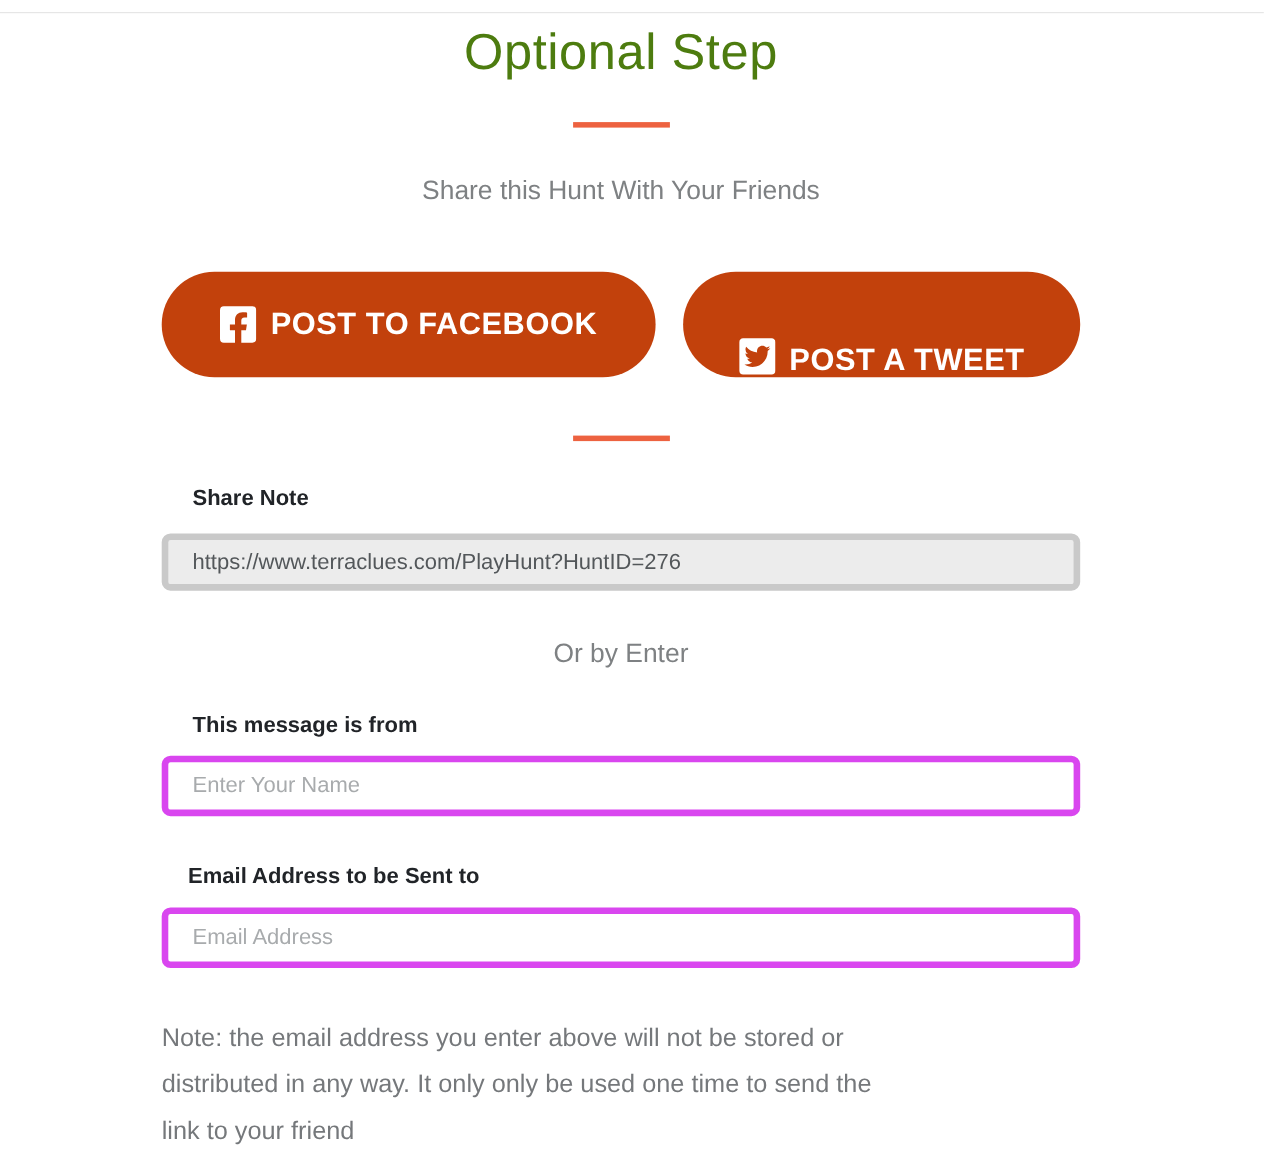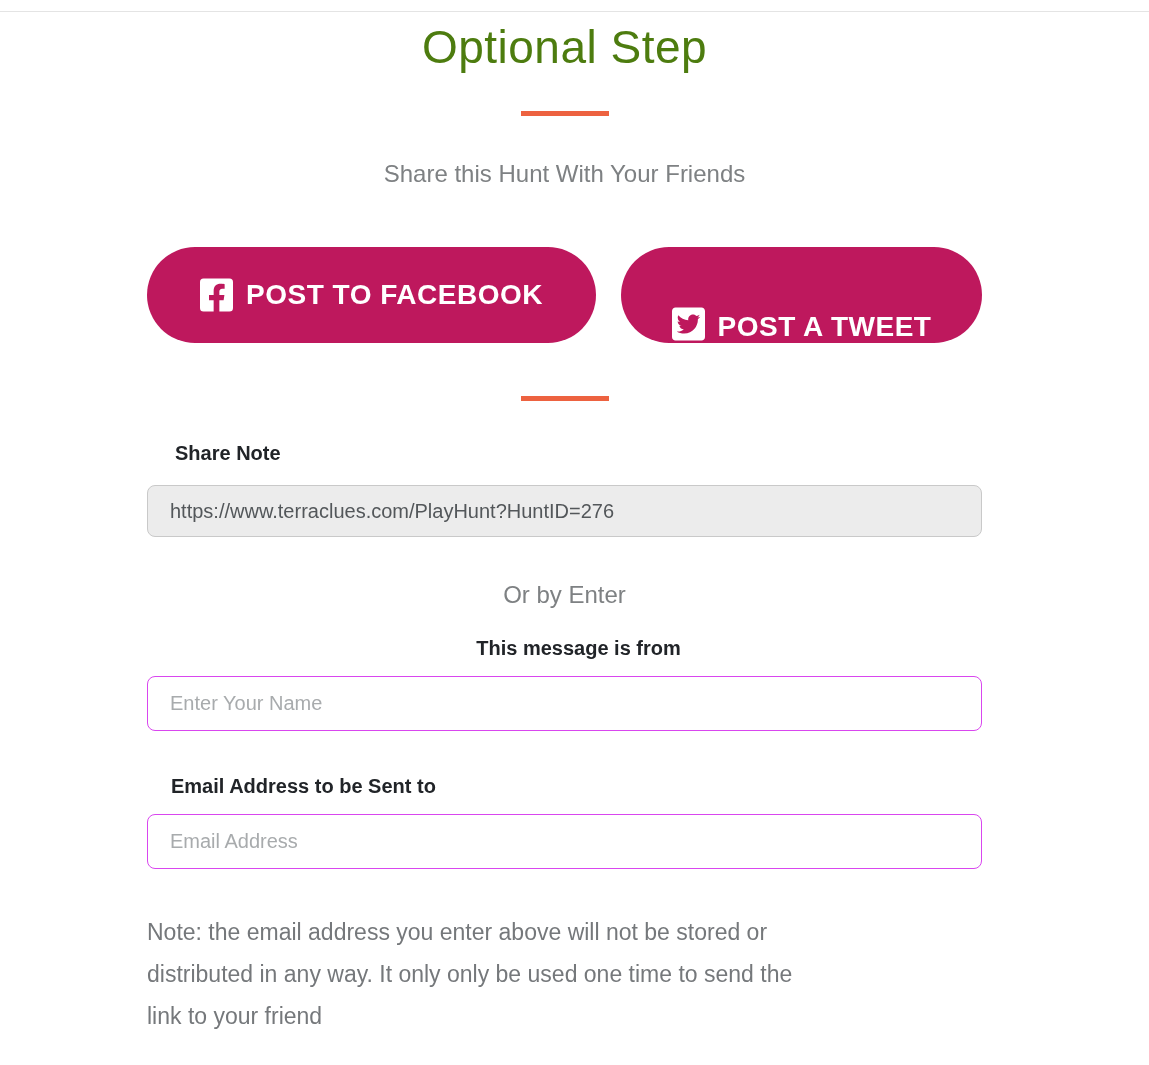--- a/index.html
+++ b/index.html
@@ -54,21 +54,21 @@
     margin-top: 59px;
   }
   .share-btn {
     display: flex;
     align-items: center;
     justify-content: center;
     gap: 13px;
     height: 96px;
     border: none;
     border-radius: 48px;
-    background: #be185d;
+    background: #c2410c;
     color: #ffffff;
     font-family: inherit;
     font-size: 28px;
     font-weight: 700;
     letter-spacing: 0.5px;
     cursor: pointer;
     padding: 0;
   }
   .btn-facebook { width: 449px; }
   .btn-twitter  { width: 361px; align-items: flex-end; }
@@ -80,29 +80,29 @@
     fill: #ffffff;
   }
   .field-label {
     display: block;
     margin: 40px 0 0 28px;
     font-size: 20px;
     font-weight: 700;
     line-height: 24px;
     color: #212428;
   }
-  .from-label { margin-top: 27px; text-align: center; }
+  .from-label { margin-top: 38px; }
   .to-label   { margin-top: 43px; margin-left: 24px; }
   .text-input {
     display: block;
     width: 100%;
     height: 55px;
     margin-top: 16px;
     padding: 0 22px;
-    border: 1px solid #d946ef;
+    border: 6px solid #d946ef;
     border-radius: 8px;
     background: #ffffff;
     font-family: inherit;
     font-size: 20px;
     color: #4f5356;
     outline: none;
   }
   .text-input::placeholder { color: #a8abad; }
   .share-input {
     margin-top: 20px;

